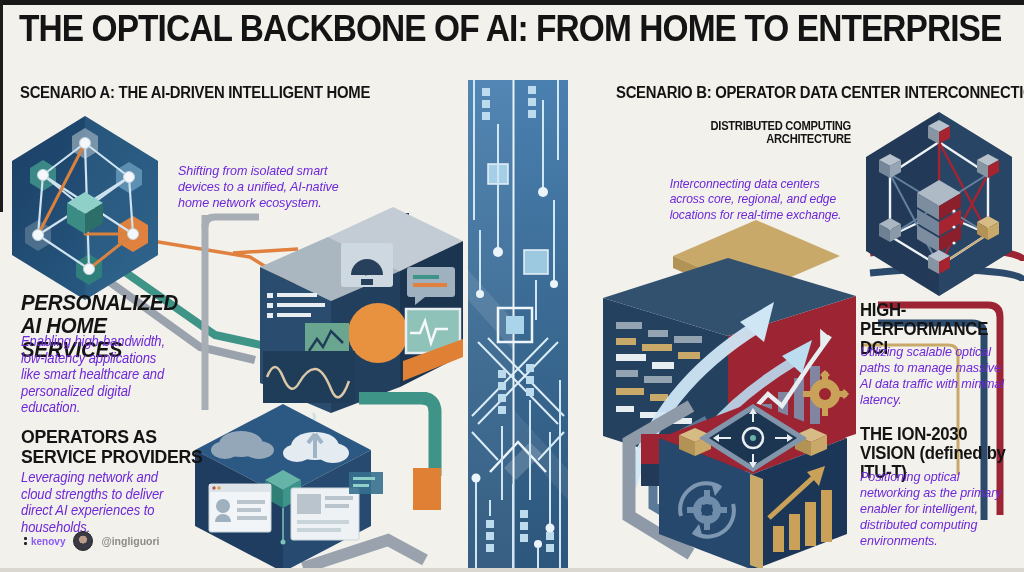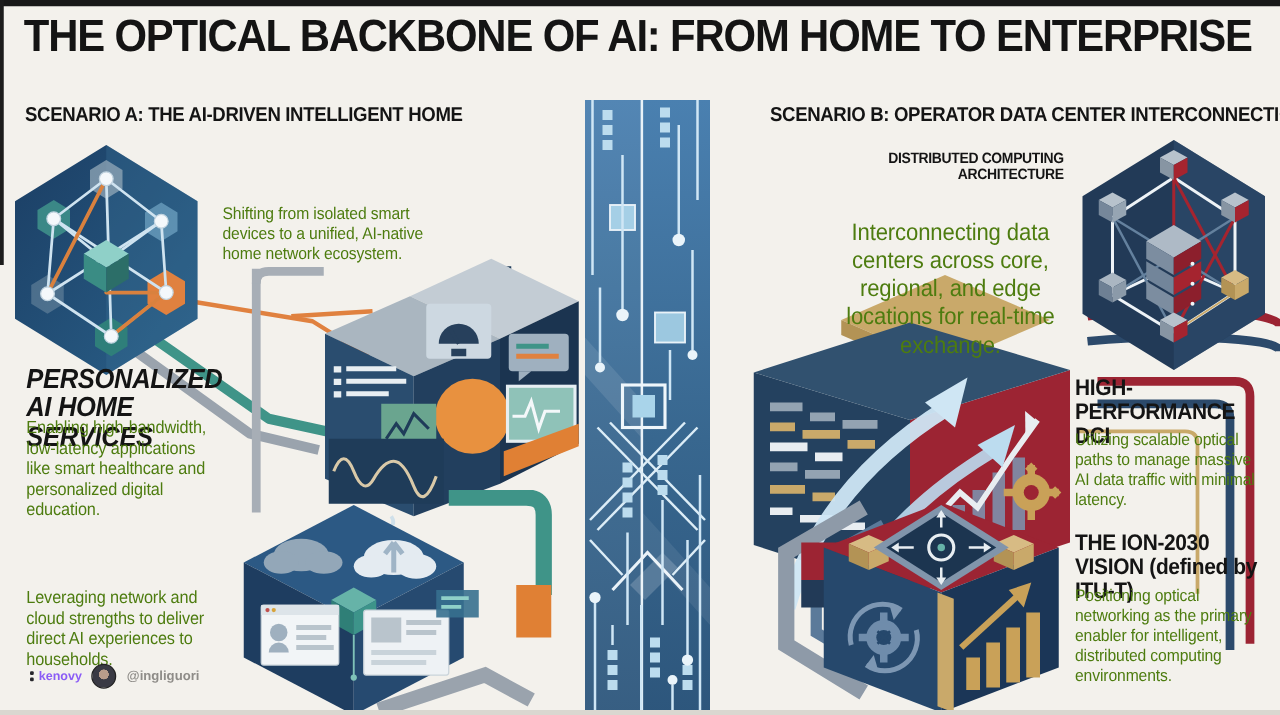--- a/index.html
+++ b/index.html
@@ -16,31 +16,31 @@
   .left-edge{left:0;top:0;width:3px;height:212px;background:#1c1c1c;z-index:9;}
   .bottom-edge{left:0;top:568px;width:1024px;height:4px;background:#dad7d0;z-index:9;}
 
   .title{left:19px;top:11px;font-size:36px;font-weight:800;letter-spacing:-1px;line-height:1.0;white-space:nowrap;z-index:6;}
   .subtitle{left:20px;top:52px;font-size:15.5px;font-weight:600;letter-spacing:-.2px;white-space:nowrap;z-index:6;}
   .scn-head{font-size:16px;font-weight:800;letter-spacing:-.3px;white-space:nowrap;z-index:6;}
   .scn-a{left:20px;top:84px;text-align:right;}
   .scn-b{left:616px;top:84px;}
 
   .sec-head{font-weight:800;line-height:1.06;letter-spacing:-.3px;z-index:6;}
-  .sec-body{font-weight:500;line-height:1.18;letter-spacing:-.1px;color:#4d7c0f;z-index:6;}
+  .sec-body{font-weight:500;line-height:1.18;letter-spacing:-.1px;color:#6d28d9;z-index:6;font-style:italic;}
 
   .a1h{left:178px;top:123px;font-size:17.5px;width:175px;}
   .a1b{left:178px;top:163px;font-size:13.5px;width:180px;}
   .a2h{left:21px;top:291px;font-size:22px;width:190px;font-style:italic;}
   .a2b{left:21px;top:333px;font-size:14px;width:168px;}
   .a3h{left:21px;top:427px;font-size:19px;width:200px;}
   .a3b{left:21px;top:469px;font-size:14px;width:178px;}
 
   .b1h{left:655px;top:120px;font-size:12px;width:196px;text-align:right;}
-  .b1b{left:656px;top:176px;font-size:19px;width:195px;text-align:center;}
+  .b1b{left:656px;top:176px;font-size:13px;width:195px;text-align:left;}
   .b2h{left:860px;top:301px;font-size:18px;width:165px;}
   .b2b{left:860px;top:344px;font-size:13.5px;width:166px;}
   .b3h{left:860px;top:425px;font-size:18px;width:178px;}
   .b3b{left:860px;top:469px;font-size:13.5px;width:168px;}
 
   .footer{left:24px;top:530px;height:22px;display:flex;align-items:center;gap:8px;z-index:6;}
   .brand{display:flex;align-items:center;gap:4px;font-size:10px;font-weight:800;color:#8b5cf6;}
   .brand-mark{display:inline-flex;flex-direction:column;gap:2px;}
   .brand-mark i{width:3px;height:3px;background:#26262b;border-radius:1px;}
   .avatar{width:18px;height:18px;border-radius:50%;background:radial-gradient(circle at 50% 42%, #b99c8a 0 28%, #3a3a44 30% 100%);border:1px solid #222;}
@@ -560,20 +560,21 @@
       <rect x="210" y="104" width="11" height="44"></rect>
         <rect x="226" y="92" width="11" height="52"></rect>
       <path d="M174,120 L222,76" stroke="#c9a158" stroke-width="5" fill="none"></path>
       <polygon points="230,68 212,74 224,88"></polygon>
     </g>
   </svg>
 
   <div class="abs sec-body a1b"><span class="cond">Shifting from isolated smart devices to a unified, AI-native home network ecosystem.</span></div>
   <div class="abs sec-head a2h"><span class="cond">PERSONALIZED AI HOME SERVICES</span></div>
   <div class="abs sec-body a2b"><span class="cond">Enabling high-bandwidth, low-latency applications like smart healthcare and personalized digital education.</span></div>
+  <div class="abs sec-head a3h"><span class="cond">OPERATORS AS SERVICE PROVIDERS</span></div>
   <div class="abs sec-body a3b"><span class="cond">Leveraging network and cloud strengths to deliver direct AI experiences to households.</span></div>
 
   <div class="abs sec-head b1h"><span class="cond-r" style="width:196px">DISTRIBUTED COMPUTING ARCHITECTURE</span></div>
   <div class="abs sec-body b1b"><span class="cond-r" style="width:195px">Interconnecting data centers across core, regional, and edge locations for real-time exchange.</span></div>
   <div class="abs sec-head b2h"><span class="cond">HIGH-PERFORMANCE DCI</span></div>
   <div class="abs sec-body b2b"><span class="cond">Utilizing scalable optical paths to manage massive AI data traffic with minimal latency.</span></div>
   <div class="abs sec-head b3h"><span class="cond">THE ION-2030 VISION (defined by ITU-T)</span></div>
   <div class="abs sec-body b3b"><span class="cond">Positioning optical networking as the primary enabler for intelligent, distributed computing environments.</span></div>
 
   <div class="abs footer">

